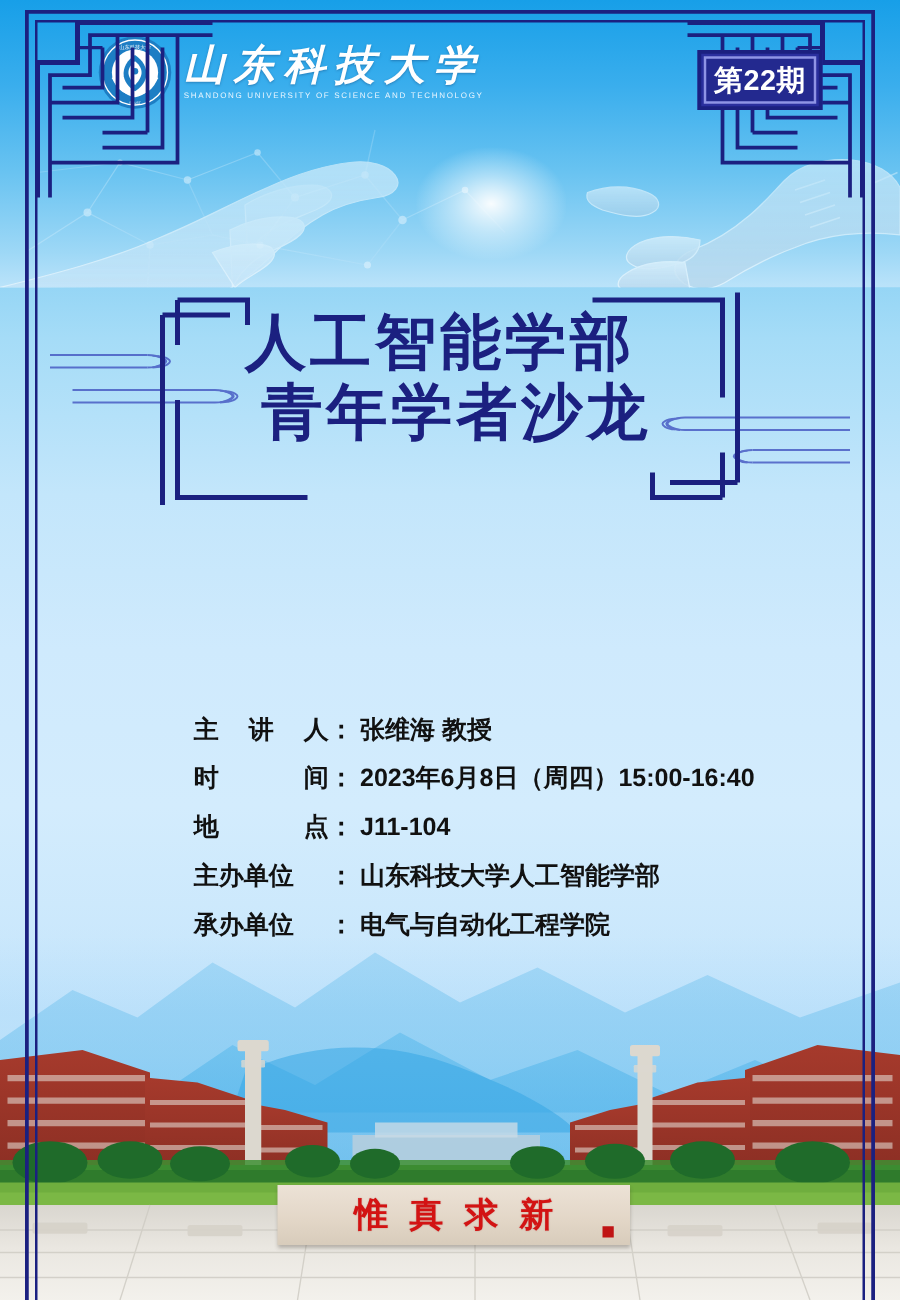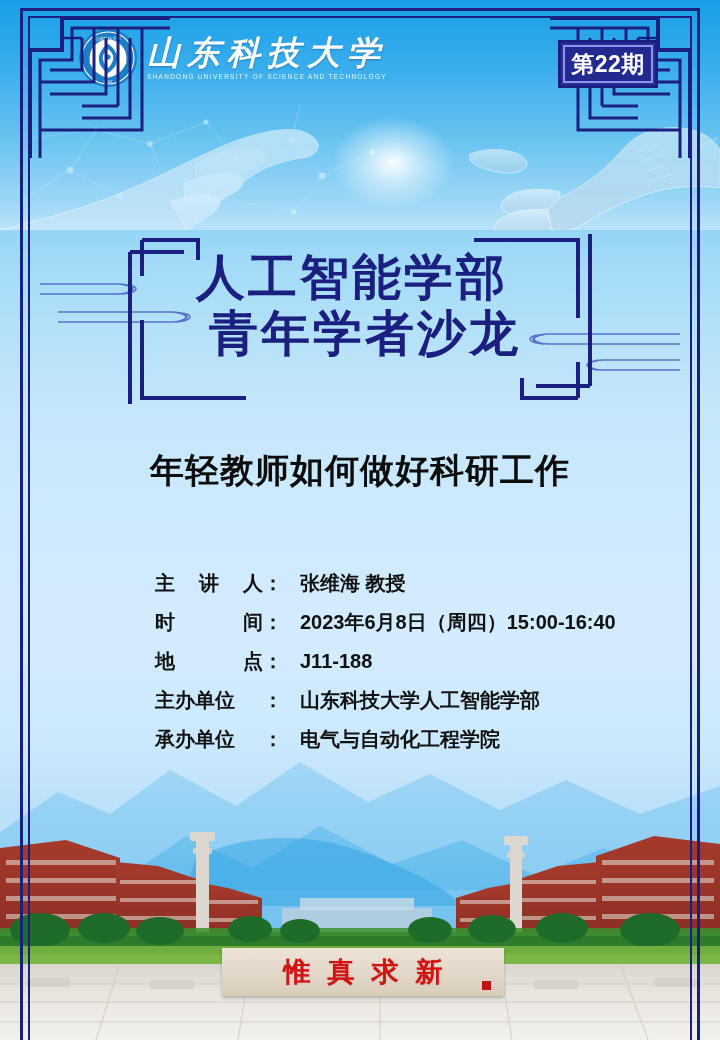--- a/index.html
+++ b/index.html
@@ -92,21 +92,21 @@
 
   
   .title-zone{position:absolute;left:0;top:228px;width:720px;height:190px;z-index:5;}
   .title-frame{position:absolute;left:126px;top:2px;width:468px;height:178px;}
   .title-frame svg{display:block;}
   .scrolls{position:absolute;left:0;top:0;width:720px;height:190px;}
 
   .title-text{
     position:absolute;left:0;top:22px;width:704px;text-align:center;
     color:#1b2080;
-    font-family:Liberation Serif, serif;
+    font-family:Liberation Mono, monospace;
     font-weight:700;
   }
   .title-l1{font-size:49px;line-height:1.14;letter-spacing:3px;}
   .title-l2{font-size:49px;line-height:1.14;letter-spacing:3px;margin-left:26px;}
 
   
   .subtitle{
     position:absolute;left:0;top:448px;width:720px;text-align:center;z-index:5;
     color:#0d0d0d;font-size:34px;font-weight:700;letter-spacing:1px;
     font-family:"Liberation Sans","DejaVu Sans",sans-serif;
@@ -118,21 +118,21 @@
     color:#111;font-size:20px;font-weight:700;
     font-family:"Liberation Sans","DejaVu Sans",sans-serif;
   }
   .info-row{display:flex;align-items:baseline;margin-bottom:12px;white-space:nowrap;}
   .info-label{
     width:108px;flex:0 0 108px;
     display:flex;justify-content:space-between;
   }
   .info-label.solid{display:block;text-align:left;}
   .info-colon{margin:0 1px 0 0;}
-  .info-value{margin-left:16px;}
+  .info-value{margin-left:4px;}
 
   
   .scene{position:absolute;left:0;bottom:0;width:720px;height:300px;z-index:3;overflow:hidden;}
   .scene svg{display:block;}
 
   .monument{position:absolute;left:222px;bottom:44px;width:282px;height:48px;z-index:6;}
   .monument-stone{
     position:absolute;inset:0;
     background:linear-gradient(180deg,#ece2d6 0%,#e3d7c8 55%,#d8ccbb 100%);
     box-shadow:0 2px 3px rgba(60,50,40,.3);
@@ -342,21 +342,20 @@
         </g>
       </svg>
     </div>
 
     <div class="title-text">
       <div class="title-l1">人工智能学部</div>
       <div class="title-l2">青年学者沙龙</div>
     </div>
   </div>
 
-  <div class="subtitle">年轻教师如何做好科研工作</div>
 
   <div class="info">
 
     <div class="info-row">
       <span class="info-label">
         <span>主</span>
         <span>讲</span>
         <span>人</span>
       </span>
       <span class="info-colon">：</span>
@@ -371,21 +370,21 @@
       <span class="info-colon">：</span>
       <span class="info-value">2023年6月8日（周四）15:00-16:40</span>
     </div>
 
     <div class="info-row">
       <span class="info-label">
         <span>地</span>
         <span>点</span>
       </span>
       <span class="info-colon">：</span>
-      <span class="info-value">J11-188</span>
+      <span class="info-value">J11-104</span>
     </div>
 
     <div class="info-row">
       <span class="info-label solid">主办单位</span>
       <span class="info-colon">：</span>
       <span class="info-value">山东科技大学人工智能学部</span>
     </div>
 
     <div class="info-row">
       <span class="info-label solid">承办单位</span>

